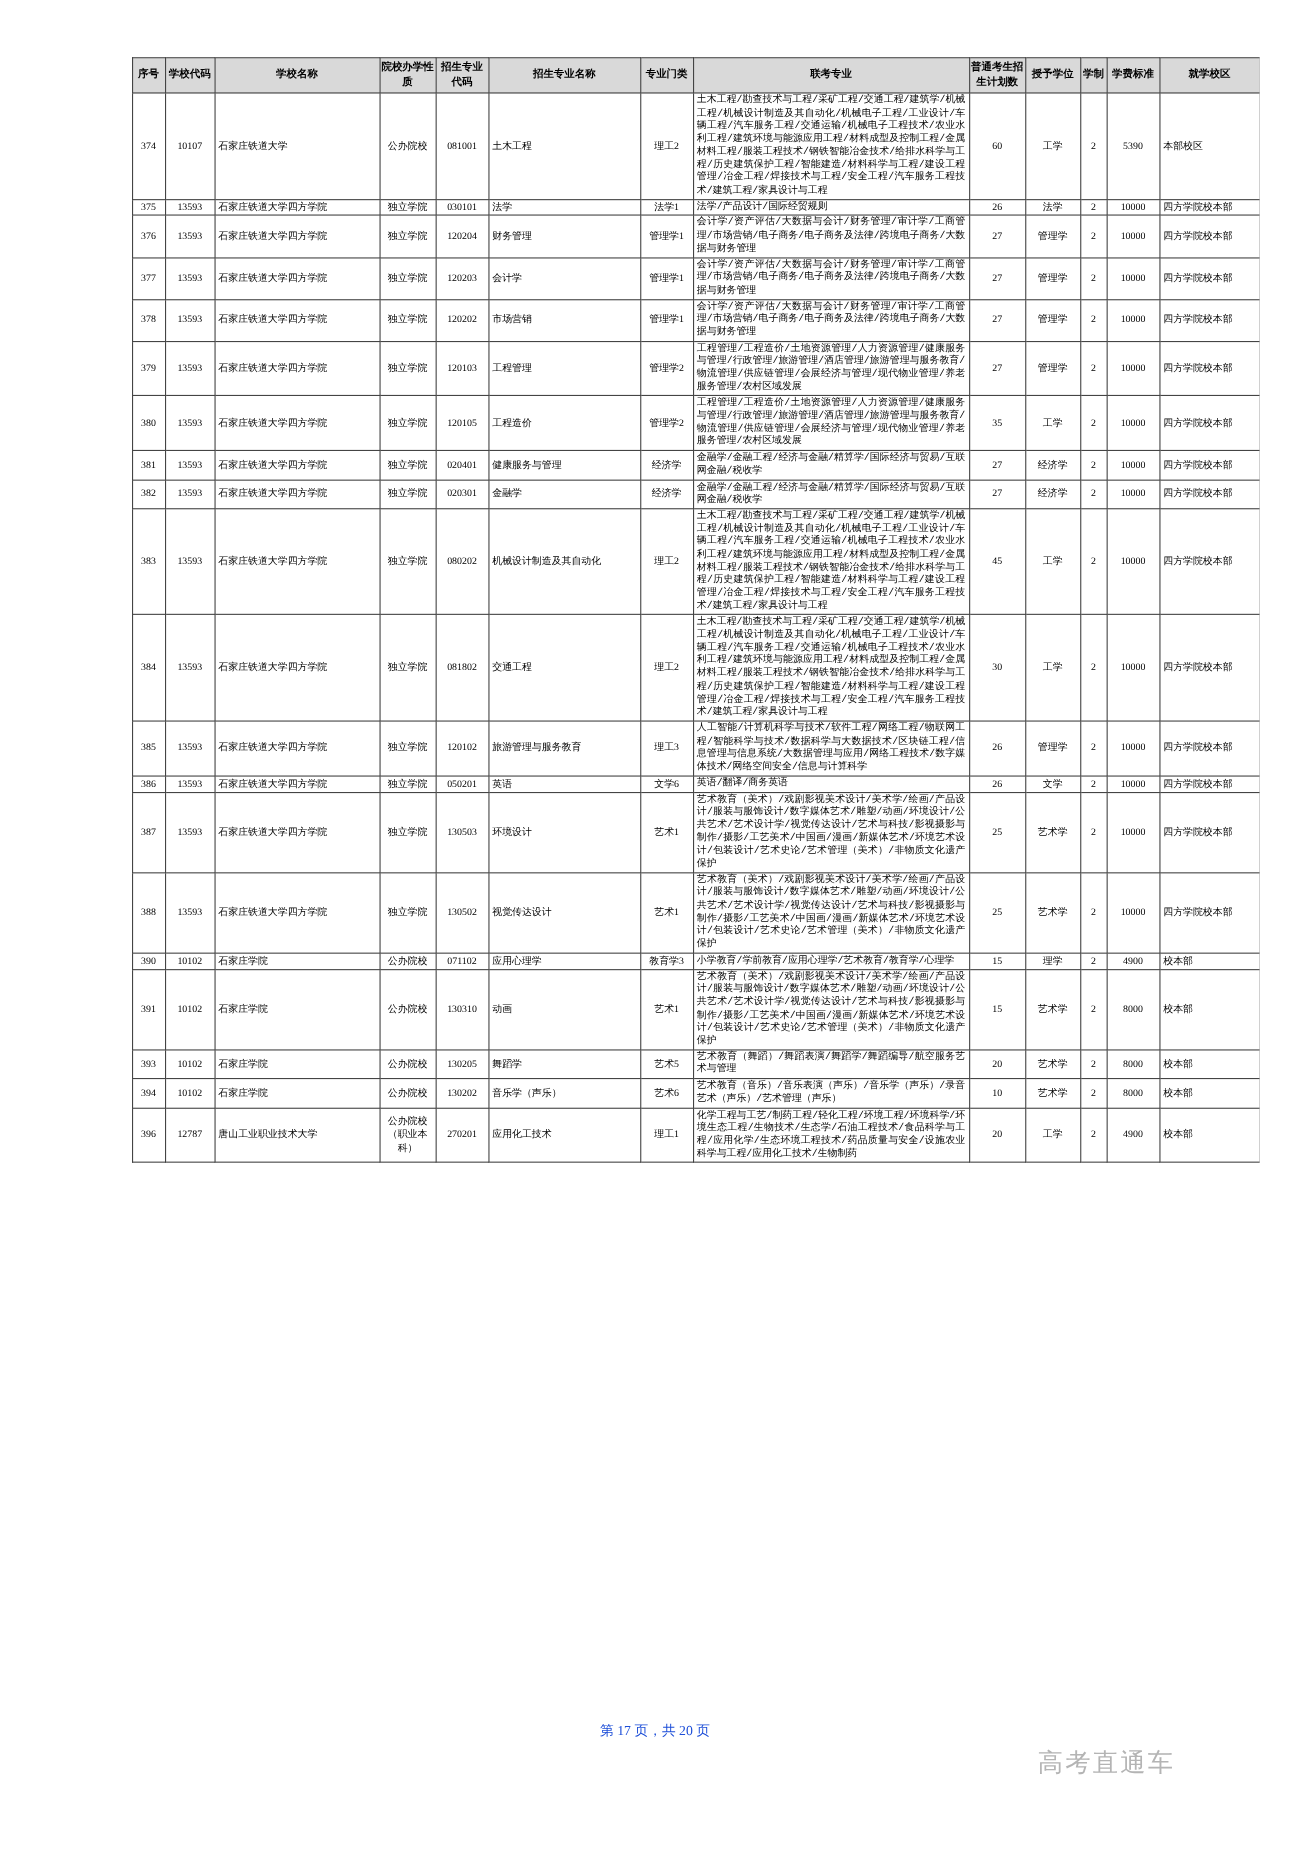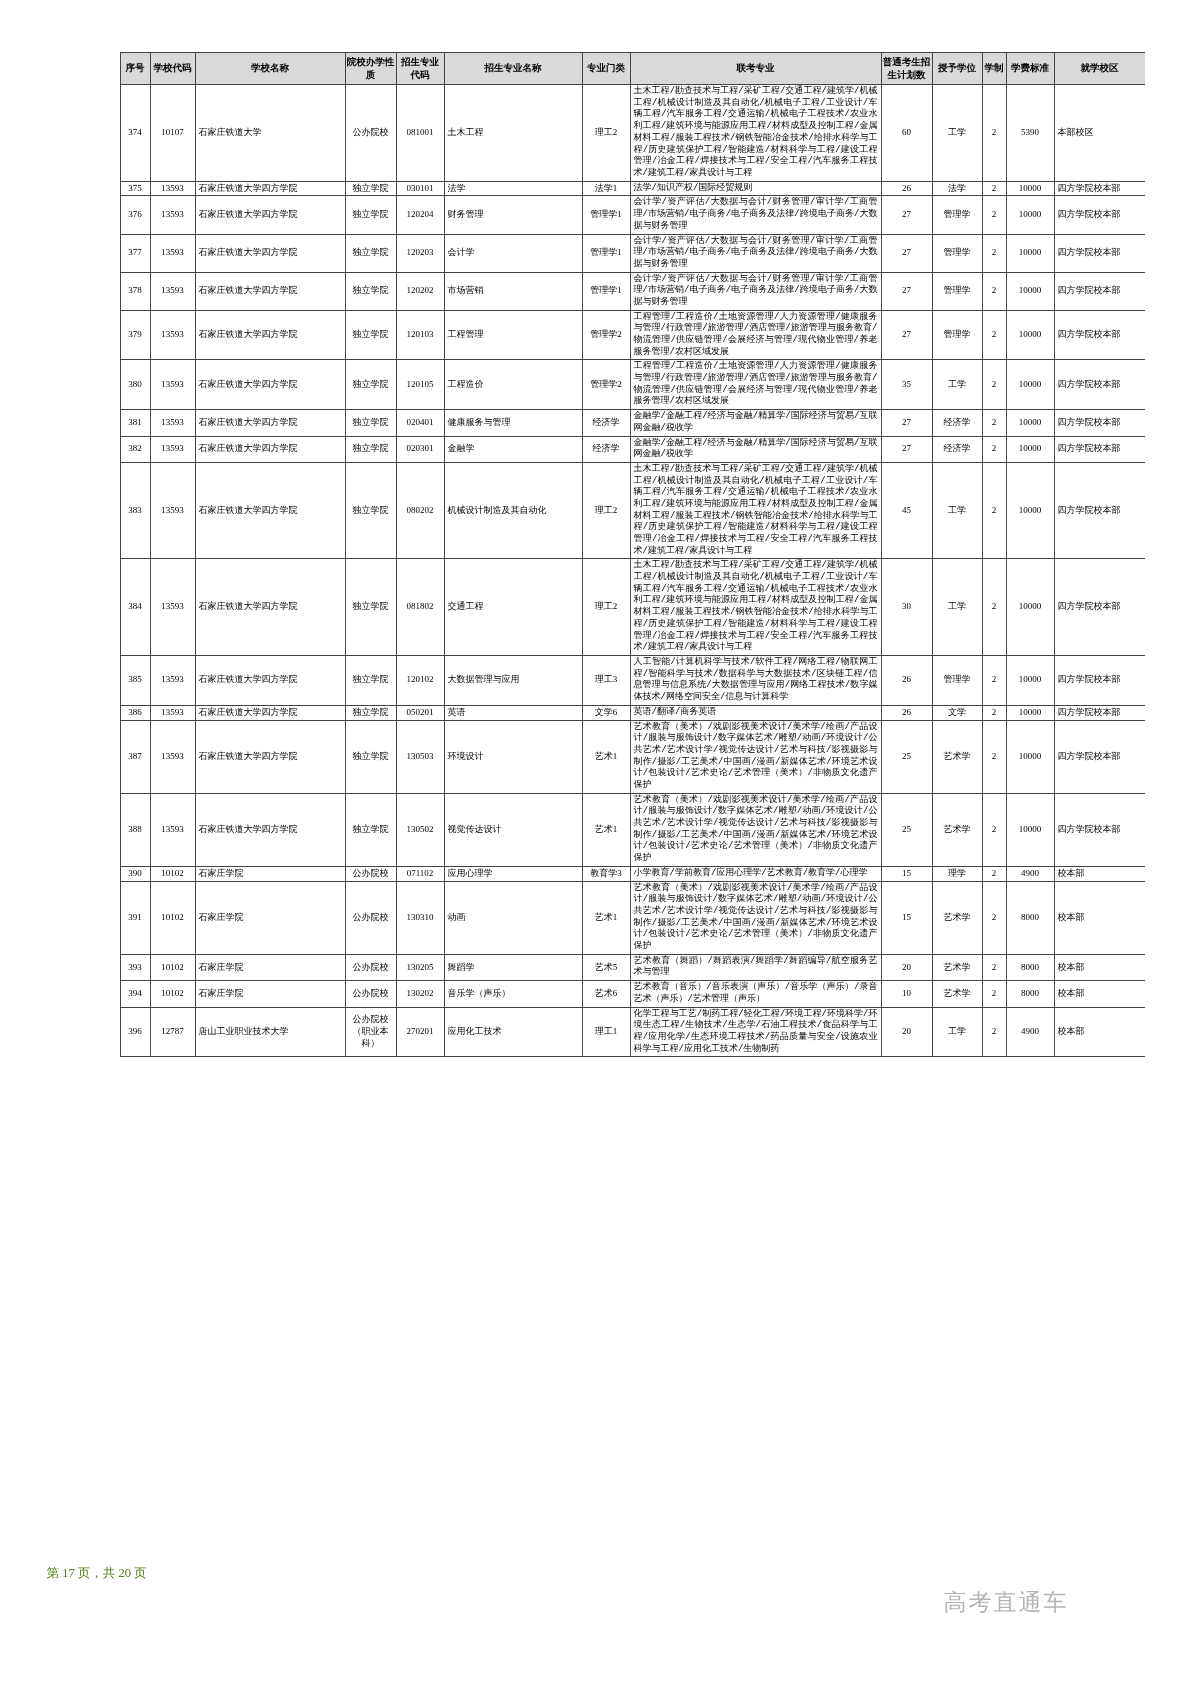--- a/index.html
+++ b/index.html
@@ -61,22 +61,23 @@
     text-align-last: left;
     padding: 1px 3px;
     line-height: 1.3;
     font-family: Liberation Mono, monospace;
   }
   .footer {
     position: absolute;
     bottom: 102px;
     left: 0;
     right: 0;
+    text-align: center;
     font-size: 12.5px;
-    color: #4d7c0f;
+    color: #1d4ed8;
   }
   .watermark {
     position: absolute;
     bottom: 66px;
     right: 76px;
     font-size: 23px;
     color: #b4b4b4;
     letter-spacing: 2px;
     font-family: "Liberation Sans", sans-serif;
   }
@@ -136,21 +137,21 @@
           <td class="col-12">本部校区</td>
         </tr>
         <tr>
           <td class="col-0">375</td>
           <td class="col-1">13593</td>
           <td class="col-2">石家庄铁道大学四方学院</td>
           <td class="col-3">独立学院</td>
           <td class="col-4">030101</td>
           <td class="col-5">法学</td>
           <td class="col-6">法学1</td>
-          <td class="col-7">法学/知识产权/国际经贸规则</td>
+          <td class="col-7">法学/产品设计/国际经贸规则</td>
           <td class="col-8">26</td>
           <td class="col-9">法学</td>
           <td class="col-10">2</td>
           <td class="col-11">10000</td>
           <td class="col-12">四方学院校本部</td>
         </tr>
         <tr>
           <td class="col-0">376</td>
           <td class="col-1">13593</td>
           <td class="col-2">石家庄铁道大学四方学院</td>
@@ -284,21 +285,21 @@
           <td class="col-10">2</td>
           <td class="col-11">10000</td>
           <td class="col-12">四方学院校本部</td>
         </tr>
         <tr>
           <td class="col-0">385</td>
           <td class="col-1">13593</td>
           <td class="col-2">石家庄铁道大学四方学院</td>
           <td class="col-3">独立学院</td>
           <td class="col-4">120102</td>
-          <td class="col-5">大数据管理与应用</td>
+          <td class="col-5">旅游管理与服务教育</td>
           <td class="col-6">理工3</td>
           <td class="col-7">人工智能/计算机科学与技术/软件工程/网络工程/物联网工程/智能科学与技术/数据科学与大数据技术/区块链工程/信息管理与信息系统/大数据管理与应用/网络工程技术/数字媒体技术/网络空间安全/信息与计算科学</td>
           <td class="col-8">26</td>
           <td class="col-9">管理学</td>
           <td class="col-10">2</td>
           <td class="col-11">10000</td>
           <td class="col-12">四方学院校本部</td>
         </tr>
         <tr>
           <td class="col-0">386</td>

